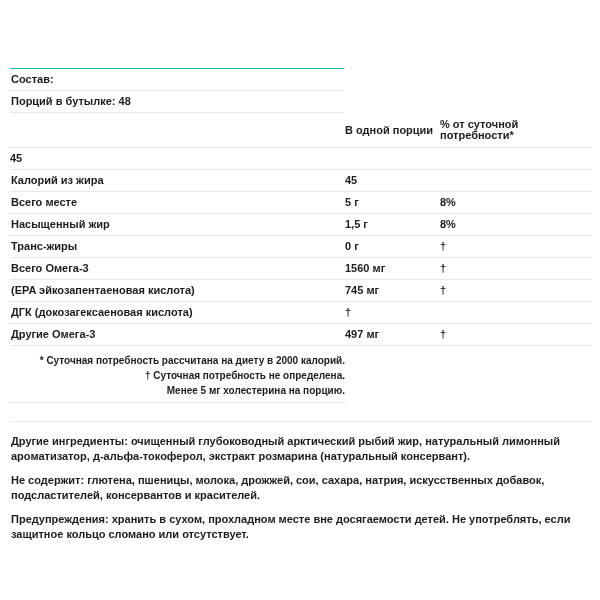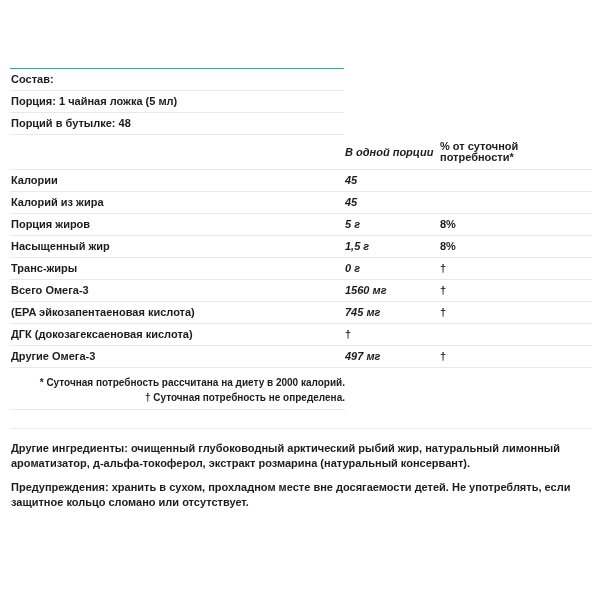--- a/index.html
+++ b/index.html
@@ -35,21 +35,21 @@
   }
   .t-row {
     display: flex;
     align-items: center;
     border-bottom: 1px solid #e8e8e8;
     font-size: 11px;
     font-weight: 700;
     line-height: 11px;
   }
   .t-row > .c-label  { width: 335px; padding: 5px 4px 5px 1px; box-sizing: border-box; }
-  .t-row > .c-amount { width: 95px;  padding: 5px 4px 5px 0; box-sizing: border-box; font-style: italic; }
+  .t-row > .c-amount { width: 95px;  padding: 5px 4px 5px 0; box-sizing: border-box; }
   .t-row > .c-dv     { flex: 1;      padding: 5px 0 5px 0; }
   .t-head { border-bottom: 1px solid #e8e8e8; }
   .t-head .c-amount, .t-head .c-dv { padding-top: 6px; padding-bottom: 6px; }
   
   .footnotes {
     width: 334px;
     padding: 7px 0 4px 1px;
     border-bottom: 1px solid #e8e8e8;
   }
   .footnote-line {
@@ -77,43 +77,41 @@
     margin: 0 0 9px 1px;
   }
 </style>
 </head>
 <body>
 
 <div class="panel">
 
   <div class="info-block">
     <div class="info-row">Состав:</div>
-    <div class="info-row">Порция: 1 чайная ложка (5 мл)</div>
     <div class="info-row">Порций в бутылке: 48</div>
   </div>
 
   <div class="facts-table">
     <div class="t-row t-head">
       <div class="c-label"></div>
       <div class="c-amount">В одной порции</div>
       <div class="c-dv">% от суточной потребности*</div>
     </div>
 
     <div class="t-row">
-      <div class="c-label">Калории</div>
       <div class="c-amount">45</div>
       <div class="c-dv"></div>
     </div>
     <div class="t-row">
       <div class="c-label">Калорий из жира</div>
       <div class="c-amount">45</div>
       <div class="c-dv"></div>
     </div>
     <div class="t-row">
-      <div class="c-label">Порция жиров</div>
+      <div class="c-label">Всего месте</div>
       <div class="c-amount">5 г</div>
       <div class="c-dv">8%</div>
     </div>
     <div class="t-row">
       <div class="c-label">Насыщенный жир</div>
       <div class="c-amount">1,5 г</div>
       <div class="c-dv">8%</div>
     </div>
     <div class="t-row">
       <div class="c-label">Транс-жиры</div>
@@ -137,22 +135,24 @@
     <div class="t-row">
       <div class="c-label">Другие Омега-3</div>
       <div class="c-amount">497 мг</div>
       <div class="c-dv">†</div>
     </div>
   </div>
 
   <div class="footnotes">
     <div class="footnote-line">* Суточная потребность рассчитана на диету в 2000 калорий.</div>
     <div class="footnote-line">† Суточная потребность не определена.</div>
+    <div class="footnote-line">Менее 5 мг холестерина на порцию.</div>
   </div>
 
   <div class="section-divider"></div>
 
   <div class="paragraphs">
     <p class="para">Другие ингредиенты: очищенный глубоководный арктический рыбий жир, натуральный лимонный ароматизатор, д-альфа-токоферол, экстракт розмарина (натуральный консервант).</p>
+    <p class="para">Не содержит: глютена, пшеницы, молока, дрожжей, сои, сахара, натрия, искусственных добавок, подсластителей, консервантов и красителей.</p>
     <p class="para">Предупреждения: хранить в сухом, прохладном месте вне досягаемости детей. Не употреблять, если защитное кольцо сломано или отсутствует.</p>
   </div>
 
 </div>
 
 </body></html>

